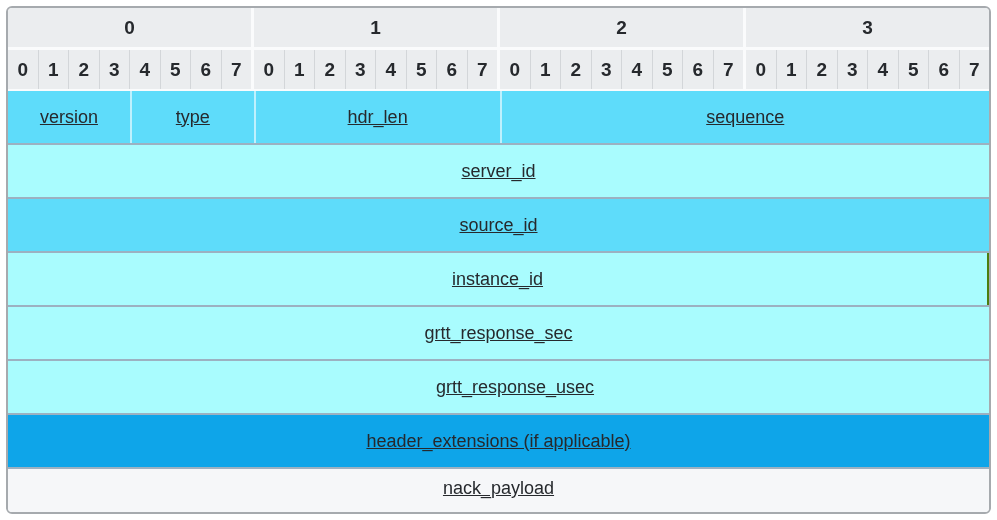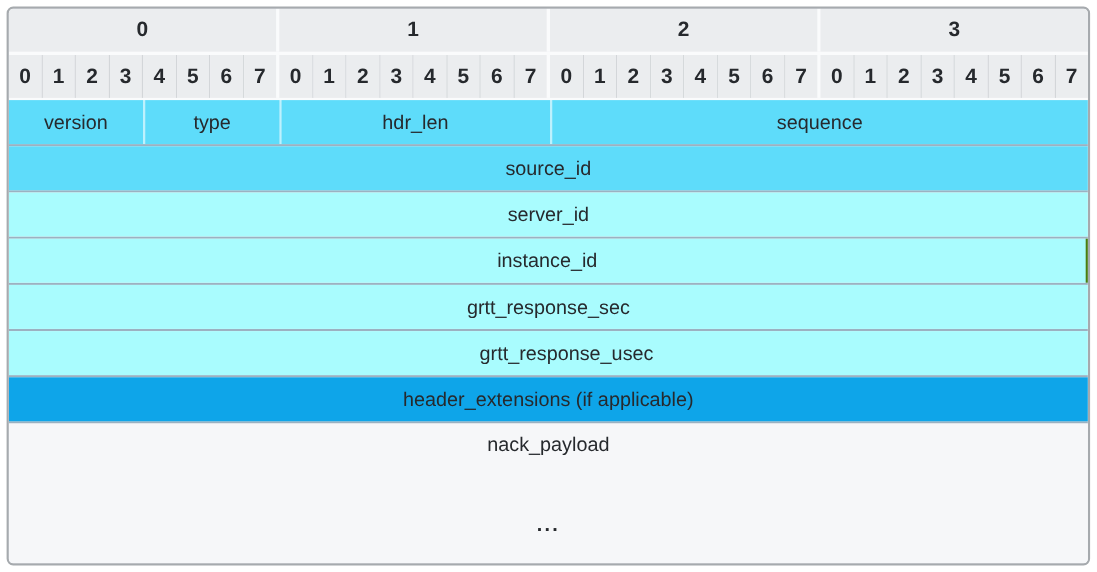--- a/index.html
+++ b/index.html
@@ -32,22 +32,22 @@
   }
   .bit-cell{
     flex:1 1 0;background:#ebedef;
     display:flex;align-items:center;justify-content:center;
     font-size:19px;font-weight:bold;
   }
   .bit-cell.inner-sep{border-right:1px solid #d3d6d9;}
   .bit-cell.byte-sep{border-right:3px solid #fafbfc;}
   
   .frow{
-    display:flex;height:42px;box-sizing:border-box;
-    border-bottom:2px solid #9cb1c1;flex:0 0 auto;
+    display:flex;height:54px;box-sizing:border-box;
+    border-bottom:2px solid #9cb1c1;flex:0 0 auto;text-decoration:underline;
   }
   .frow.last{border-bottom:none;}
   .frow.tall{flex:1 1 auto;height:auto;}
   .fcell{
     flex-basis:0;min-width:0;box-sizing:border-box;
     display:flex;align-items:center;justify-content:center;
     font-size:18px;
   }
   .frow.dark  .fcell{background:#5edcfa;}
   .frow.dark  .fcell.vsep{border-right:2px solid rgba(255,255,255,0.6);}
@@ -106,25 +106,25 @@
         <div class="bit-cell inner-sep">6</div>
         <div class="bit-cell">7</div>
       </div>
     <div style="display:flex;flex-direction:column;flex:1 1 auto;" id="field-rows">
         <div class="frow dark">
           <div class="fcell vsep" style="flex-grow: 4;">version</div>
           <div class="fcell vsep" style="flex-grow: 4;">type</div>
           <div class="fcell vsep" style="flex-grow: 8;">hdr_len</div>
           <div class="fcell" style="flex-grow: 16;">sequence</div>
         </div>
+        <div class="frow light">
+          <div class="fcell" style="flex-grow: 32;">server_id</div>
+        </div>
         <div class="frow dark">
           <div class="fcell" style="flex-grow: 32;">source_id</div>
-        </div>
-        <div class="frow light">
-          <div class="fcell" style="flex-grow: 32;">server_id</div>
         </div>
         <div class="frow light">
           <div class="fcell vsep" style="flex-grow: 16;">instance_id</div>
         </div>
         <div class="frow light">
           <div class="fcell" style="flex-grow: 32;">grtt_response_sec</div>
         </div>
         <div class="frow light">
           <div class="fcell" style="flex-grow: 32; padding-left: 33px;">grtt_response_usec</div>
         </div>

